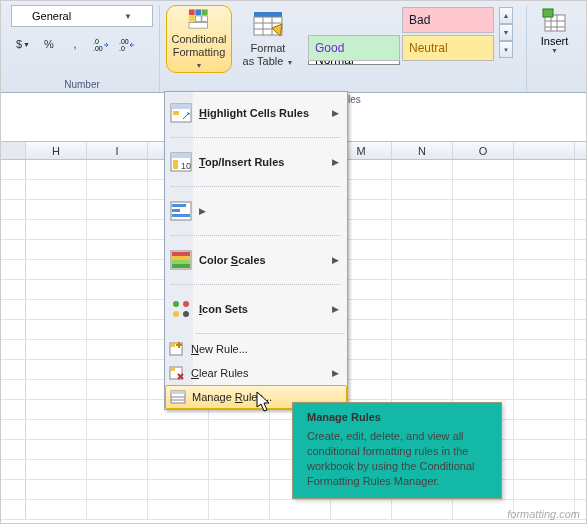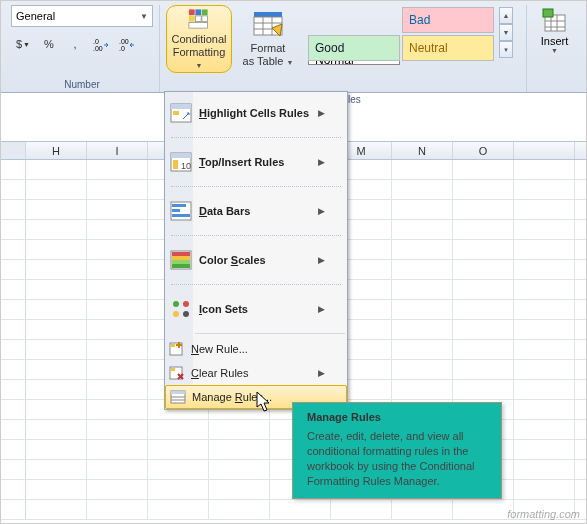--- a/index.html
+++ b/index.html
@@ -6,45 +6,45 @@
 body { font-family: "Segoe UI", Tahoma, Arial, sans-serif; font-size: 11px; background: #fff; width: 587px; height: 524px; overflow: hidden; position: relative; border: 1px solid #ccc; }
 
 
 .ribbon { background: linear-gradient(#e8edf5, #dde5f0); border-bottom: 1px solid #a0b0c8; padding: 4px 4px 0 4px; height: 92px; display: flex; }
 .group { border-left: 1px solid #c5d0e0; padding: 0 6px; display: flex; flex-direction: column; position: relative; }
 .group:first-child { border-left: none; }
 .group-body { display: flex; flex: 1; align-items: flex-start; gap: 3px; }
 .group-label { text-align: center; color: #4a5a7a; font-size: 10px; padding: 2px 0; position: absolute; bottom: 0; left: 0; right: 0; }
 
 
-.num-combo { width: 142px; height: 22px; background: #fff; border: 1px solid #abc; display: flex; align-items: center; padding: 0 4px; justify-content: space-between; }
+.num-combo { width: 142px; height: 22px; background: #fff; border: 1px solid #abc; display: flex; align-items: center; padding: 0 20px; justify-content: space-between; }
 .num-combo .dd { color: #555; font-size: 8px; }
 .num-row2 { display: flex; gap: 2px; margin-top: 3px; }
 .small-btn { width: 24px; height: 22px; border: 1px solid transparent; display: flex; align-items: center; justify-content: center; color: #333; }
 
 
 .big-btn { display: flex; flex-direction: column; align-items: center; justify-content: flex-start; padding: 2px 4px; width: 66px; height: 68px; border: 1px solid transparent; text-align: center; font-size: 11px; color: #333; gap: 1px; }
 .big-btn .icon-lg { width: 32px; height: 32px; margin-bottom: 1px; }
 .big-btn.highlight { background: linear-gradient(#fff3cf, #ffe08a); border: 1px solid #e0b000; border-radius: 10px; }
 .dd-arrow { font-size: 7px; color: #555; }
 
 .style-gallery { display: grid; grid-template-columns: 92px 92px; grid-template-rows: 26px 26px; gap: 2px; margin-left: 4px; margin-top: 2px; }
 .style-cell { border: 1px solid #bbb; padding: 4px 6px; font-size: 12px; display: flex; align-items: center; }
 .sc-normal { background: #fff; border-color: #888; margin-top: 48px; }
-.sc-bad { background: #ffc7ce; color: #0369a1; }
-.sc-good { background: #c6efce; color: #0f172a; text-align: right; }
+.sc-bad { background: #ffc7ce; color: #0f172a; }
+.sc-good { background: #c6efce; color: #6d28d9; text-align: right; }
 .sc-neutral { background: #ffeb9c; color: #9c6500; }
 .gallery-arrows { width: 14px; display: flex; flex-direction: column; margin-left: 2px; margin-top: 2px; }
 .gallery-arrows div { height: 17px; border: 1px solid #abc; background: linear-gradient(#f8faff,#e0e8f4); font-size: 7px; text-align: center; line-height: 15px; color: #555; }
 
 .insert-btn { display: flex; flex-direction: column; align-items: center; width: 48px; padding: 2px; font-size: 11px; }
 
 
 .menu { position: absolute; left: 163px; top: 90px; width: 184px; background: linear-gradient(90deg, #e9edf3 0, #e9edf3 28px, #f6f6f6 28px, #f6f6f6 100%); border: 1px solid #9aa8be; box-shadow: 2px 2px 3px rgba(0,0,0,.25); z-index: 10; }
-.menu-item { display: flex; align-items: center; height: 42px; padding: 0 22px 0 4px; position: relative; }
+.menu-item { display: flex; align-items: center; height: 42px; padding: 0 8px 0 4px; position: relative; }
 .menu-item.small { height: 24px; }
 .menu-item .mi-icon { width: 24px; height: 24px; margin-right: 6px; flex-shrink: 0; }
 .menu-item.small .mi-icon { width: 16px; height: 16px; }
 .menu-item .mi-label { flex: 1; font-size: 11px; color: #222; }
 .menu-item .mi-label.bold { font-weight: 600; text-decoration: underline; text-decoration-color: transparent; }
 .menu-item .mi-label .ul { text-decoration: underline; }
 .menu-item .mi-arrow { font-size: 9px; color: #555; }
 .menu-item.hover { background: linear-gradient(#fff3cf, #ffe290); border: 1px solid #e0b000; border-radius: 2px; margin: 0; height: 24px; }
 .menu-sep { height: 1px; background: #d4d8e0; margin: 3px 2px 3px 30px; }
 .menu-sep.dotted { border-top: 1px dotted #bcc4d0; background: none; margin: 3px 6px; }
@@ -436,21 +436,20 @@
   </div>
   <div class="menu-sep dotted"></div>
 
   <div class="menu-item">
     <svg class="mi-icon sv" viewBox="0 0 24 24">
         <rect x="2" y="3" width="20" height="18" fill="#fff" stroke="#888"></rect>
         <rect x="3" y="5" width="14" height="3" fill="#4f8edc"></rect>
         <rect x="3" y="10" width="8" height="3" fill="#4f8edc"></rect>
         <rect x="3" y="15" width="18" height="3" fill="#4f8edc"></rect>
       </svg>
-    <span class="mi-label bold"><span></span><span class="ul">D</span><span>ata Bars</span></span>
     <span class="mi-arrow">▶</span>
   </div>
   <div class="menu-sep dotted"></div>
 
   <div class="menu-item">
     <svg class="mi-icon sv" viewBox="0 0 24 24">
         <rect x="2" y="3" width="20" height="18" fill="#fff" stroke="#888"></rect>
         <rect x="3" y="4" width="18" height="4" fill="#d94f4f"></rect>
         <rect x="3" y="8" width="18" height="4" fill="#f5c242"></rect>
         <rect x="3" y="12" width="18" height="4" fill="#8fd36b"></rect>

